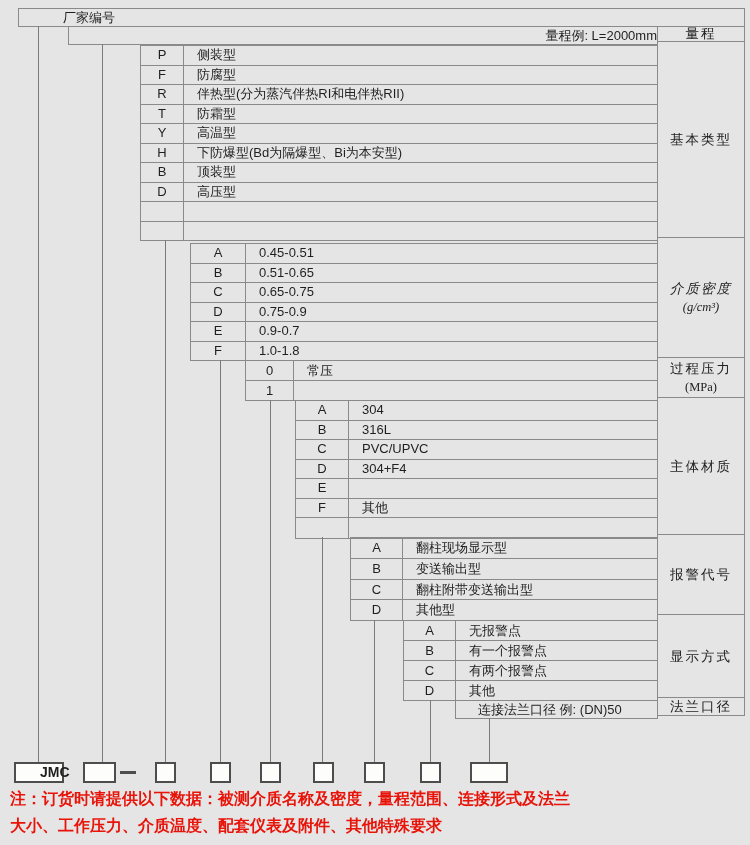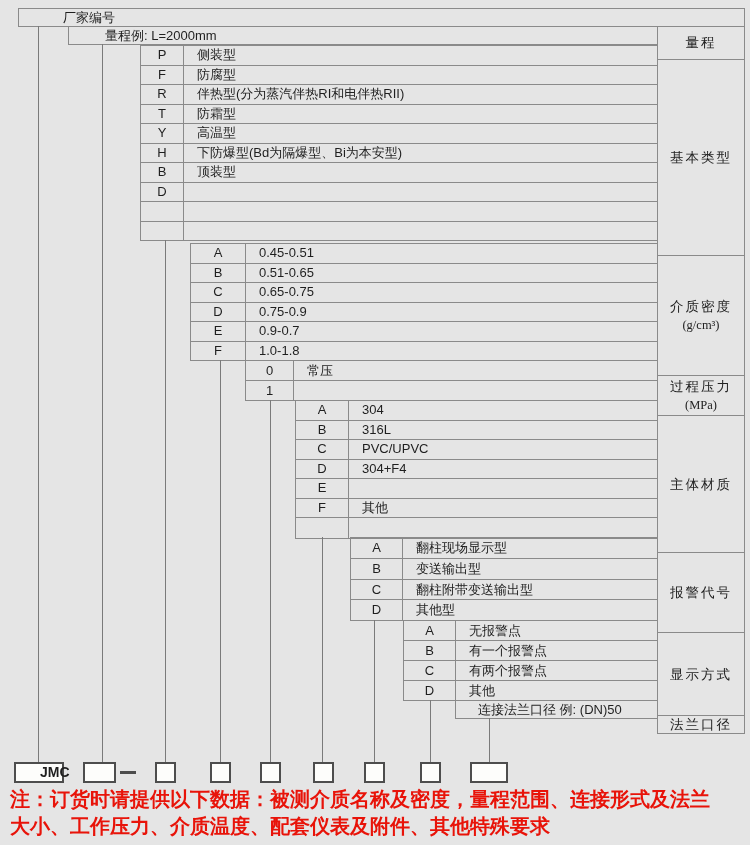--- a/index.html
+++ b/index.html
@@ -26,39 +26,39 @@
          font-size:13.5px;color:#222;letter-spacing:2px;line-height:19px;}
   .scell .sub{letter-spacing:0;font-size:12.5px;}
   
   .conn{position:absolute;width:1px;background:#7a7a7a;}
   
   .bbox{position:absolute;top:762px;height:21px;border:2px solid #4d4d4d;background:#fdfdfb;box-sizing:border-box;}
   .jmc{font-weight:bold;font-size:14px;text-align:center;line-height:17px;}
   .dash{position:absolute;top:771px;height:2.5px;background:#4d4d4d;}
   
   .note{position:absolute;left:10px;top:786px;width:736px;color:#e81309;font-weight:bold;
-        font-size:20px;line-height:26.5px;white-space:nowrap;}
+        font-size:16px;line-height:26.5px;white-space:nowrap;}
 </style>
 </head>
 <body>
 
 <div id="stage">
 
   <div class="hbox" style="left:18px;top:8px;width:727px;height:19px;line-height:17px;padding-left:44px;">厂家编号</div>
 
-  <div class="hbox" style="left:68px;top:26px;width:590px;height:19px;line-height:17px;padding-left:36px;">量程例: L=2000mm</div>
+  <div class="hbox" style="left:68px;top:26px;width:590px;height:19px;line-height:17px;padding-left:36px;text-align:right;">量程例: L=2000mm</div>
 
   <div class="side">
-    <div class="scell" style="height:34px;">
+    <div class="scell" style="height:16px;">
       <span>量程</span>
     </div>
     <div class="scell" style="height:196px;">
       <span>基本类型</span>
     </div>
-    <div class="scell" style="height:120px;">
+    <div class="scell" style="height:120px;font-style:italic;">
       <span>介质密度</span>
       <span class="sub">(g/cm³)</span>
     </div>
     <div class="scell" style="height:40px;align-items:center;">
       <span>过程压力</span>
       <span class="sub">(MPa)</span>
     </div>
     <div class="scell" style="height:137px;">
       <span>主体材质</span>
     </div>
@@ -97,20 +97,21 @@
     <div class="row">
         <div class="code">H</div>
         <div class="desc">下防爆型(Bd为隔爆型、Bi为本安型)</div>
       </div>
     <div class="row">
         <div class="code">B</div>
         <div class="desc">顶装型</div>
       </div>
     <div class="row">
         <div class="code">D</div>
+        <div class="desc">高压型</div>
       </div>
     <div class="row">
         <div class="code"></div>
         <div class="desc"></div>
       </div>
     <div class="row">
         <div class="code"></div>
         <div class="desc"></div>
       </div>
   </div>

